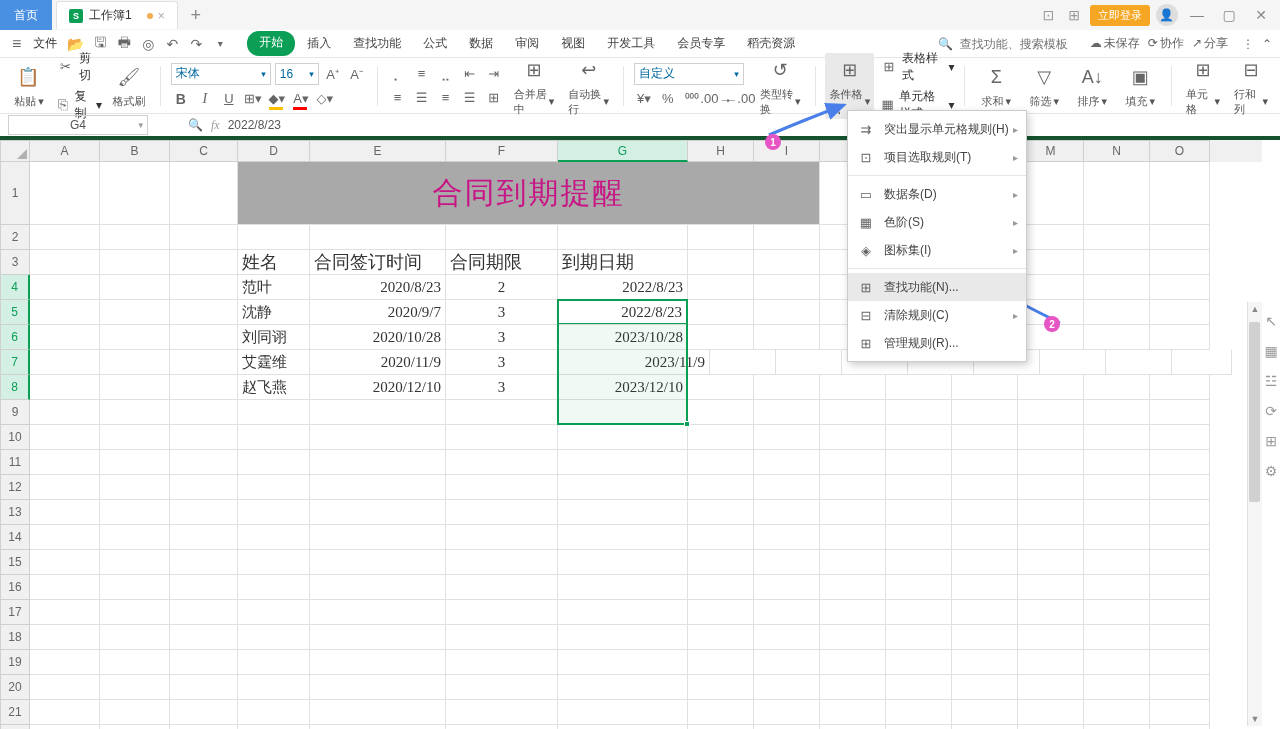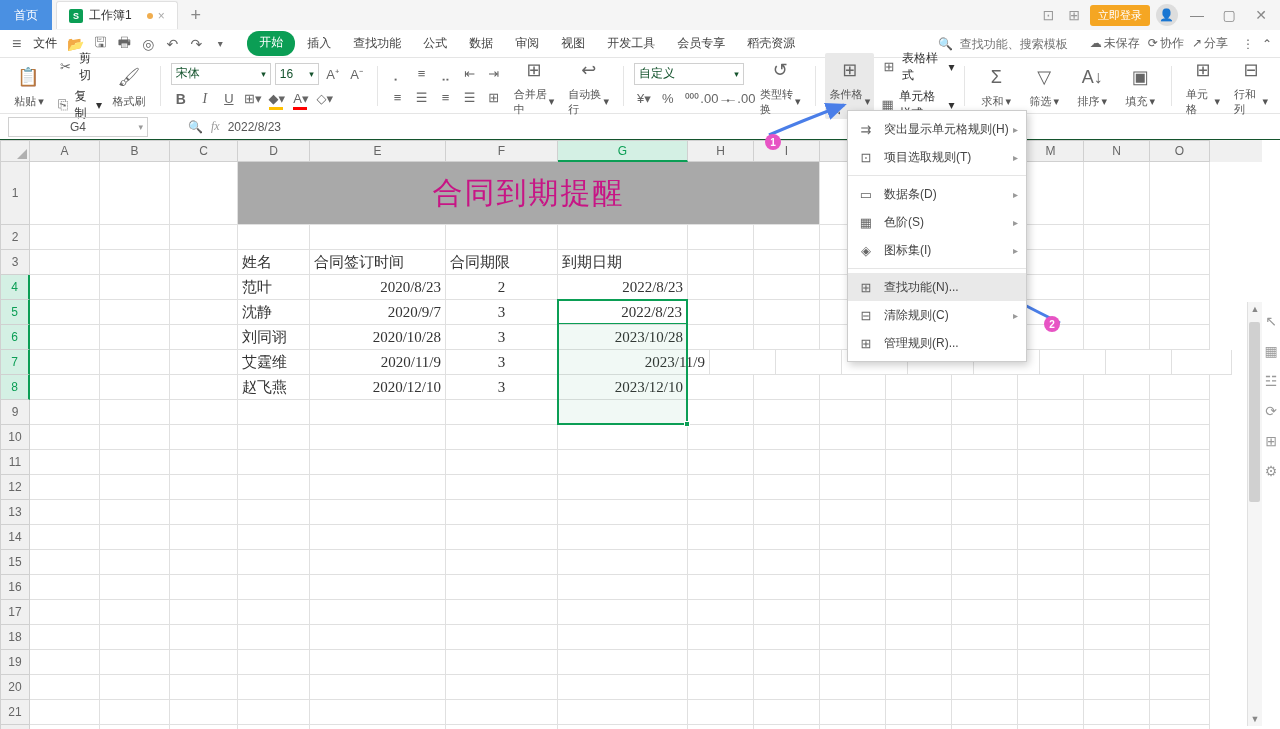--- a/index.html
+++ b/index.html
@@ -28,30 +28,30 @@
 .search-box { margin-left: auto; display: flex; align-items: center; gap: 6px; color: #999; }
 .search-box input { border: none; font-size: 12px; width: 120px; outline: none; color: #666; }
 .top-actions { display: flex; align-items: center; gap: 8px; margin-left: 8px; color: #666; font-size: 12px; }
 
 
 .ribbon { height: 56px; display: flex; align-items: center; padding: 0 8px; gap: 6px; border-bottom: 1px solid #e5e5e5; position: relative; }
 .rb-grp { display: flex; flex-direction: column; align-items: center; gap: 2px; padding: 0 4px; font-size: 11px; color: #555; }
 .rb-big { width: 34px; height: 30px; display: flex; align-items: center; justify-content: center; font-size: 18px; color: #666; }
 .rb-label { display: flex; align-items: center; gap: 2px; }
 .rb-sep { width: 1px; height: 40px; background: #e5e5e5; margin: 0 4px; }
-.font-sel { border: 1px solid #d0d0d0; height: 22px; padding: 0 4px; font-size: 12px; display: flex; align-items: center; gap: 4px; color: #14532d; }
+.font-sel { border: 1px solid #d0d0d0; height: 22px; padding: 0 4px; font-size: 12px; display: flex; align-items: center; gap: 4px; color: #0369a1; }
 .icon-row { display: flex; gap: 4px; align-items: center; }
 .ico-s { width: 20px; height: 20px; display: flex; align-items: center; justify-content: center; color: #666; font-size: 13px; }
 .ico-s.bold { font-weight: bold; font-size: 14px; }
 .ico-s.italic { font-style: italic; font-family: serif; font-size: 14px; }
 .ico-s.u { text-decoration: underline; }
 .cond-btn { background: #e9e9e9; border-radius: 2px; padding: 2px 4px; }
 
 
-.cell-bar { height: 26px; display: flex; align-items: center; border-bottom: 1px solid #14532d; }
+.cell-bar { height: 26px; display: flex; align-items: center; border-bottom: 4px solid #14532d; }
 .cell-ref { width: 140px; border: 1px solid #d0d0d0; height: 20px; margin-left: 8px; text-align: center; font-size: 12px; color: #555; display: flex; align-items: center; justify-content: center; position: relative; }
 .cell-ref::after { content: "▾"; position: absolute; right: 4px; font-size: 9px; color: #999; }
 .fx-area { display: flex; align-items: center; gap: 8px; margin-left: 40px; font-size: 12px; color: #555; }
 .fx-area .fx-ico { font-style: italic; font-family: serif; color: #999; }
 
 
 .grid-area { position: relative; height: 602px; display: flex; }
 .corner { width: 30px; height: 22px; background: #f0f0f0; border: 1px solid #d0d0d0; position: absolute; top: 0; left: 0; display: flex; align-items: flex-end; justify-content: flex-end; }
 .corner-tri { border-style: solid; border-width: 0 0 10px 10px; border-color: transparent transparent #b0b0b0 transparent; margin: 0 2px 2px 0; }
 .col-headers { position: absolute; top: 0; left: 30px; right: 18px; height: 22px; display: flex; background: #f0f0f0; }
@@ -59,21 +59,21 @@
 .col-h.sel { background: #d4f0e4; border-bottom: 2px solid #0b9e55; color: #0b9e55; }
 .row-headers { position: absolute; top: 22px; left: 0; width: 30px; bottom: 0; }
 .row-h { height: 25px; border: 1px solid #d0d0d0; border-top: none; display: flex; align-items: center; justify-content: center; font-size: 12px; color: #666; background: #f0f0f0; }
 .row-h.big { height: 63px; }
 .row-h.sel { background: #d4f0e4; border-right: 2px solid #0b9e55; color: #0b9e55; }
 .cells { position: absolute; top: 22px; left: 30px; right: 18px; bottom: 0; }
 .row { display: flex; height: 25px; }
 .row.big { height: 63px; }
 .cell { border-right: 1px solid #e0e0e0; border-bottom: 1px solid #e0e0e0; font-size: 15px; display: flex; align-items: center; padding: 0 4px; font-family: "SimSun", serif; }
 .merged-title { background: #a9a9a9; color: #c71585; font-size: 30px; font-family: "SimSun", serif; justify-content: center; letter-spacing: 2px; }
-.hdr-cell { font-size: 15px; }
+.hdr-cell { font-size: 18px; }
 .right { justify-content: flex-end; }
 .center { justify-content: center; }
 
 
 .selection { position: absolute; border: 2px solid #0b9e55; pointer-events: none; background: rgba(11,158,85,0.06); }
 .sel-handle { position: absolute; right: -4px; bottom: -4px; width: 6px; height: 6px; background: #0b9e55; border: 1px solid #fff; }
 .active-cell { position: absolute; background: #fff; pointer-events: none; border: 1px solid #0b9e55; }
 .active-cell-inner { width: 100%; height: 100%; display: flex; align-items: center; justify-content: flex-end; padding: 0 4px; font-size: 15px; font-family: "SimSun", serif; }
 
 

